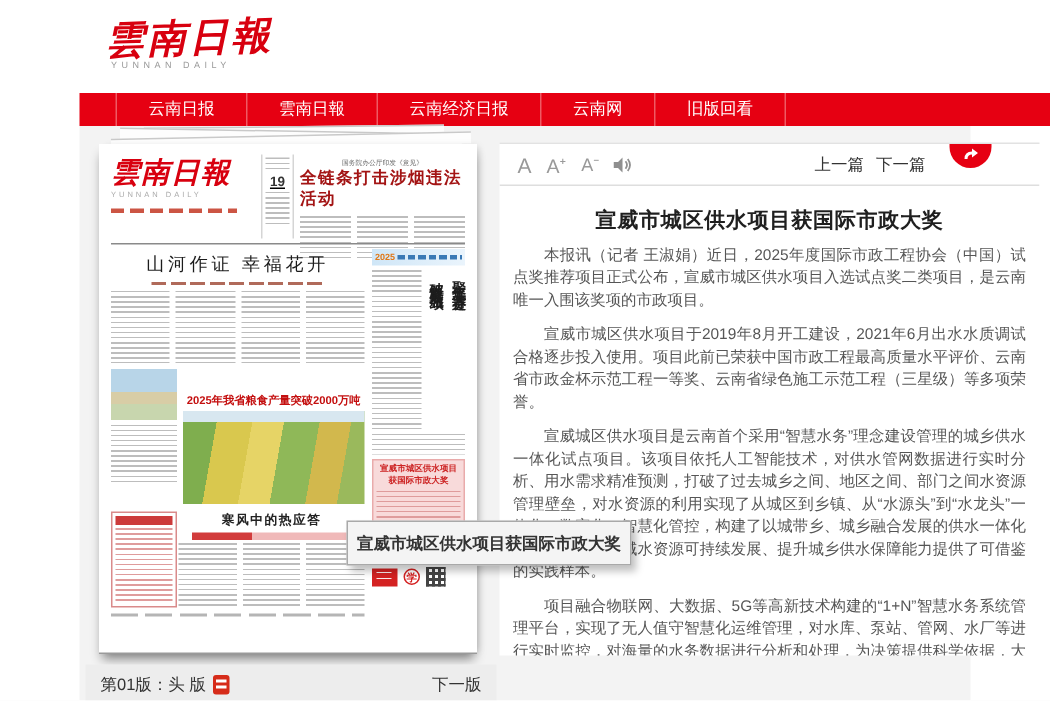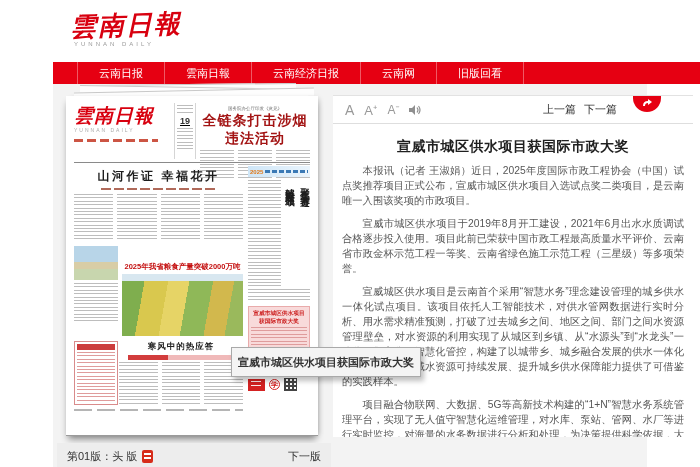--- a/index.html
+++ b/index.html
@@ -36,26 +36,26 @@
 
   .mast-row { display:flex; height:56px; gap:4px; }
   .mast-block { width:96px; }
   .mast-title { font-family:"DejaVu Serif","Liberation Serif",serif; font-style:italic; font-weight:bold; font-size:19px; color:#d8000f; letter-spacing:1px; line-height:24px; }
   .mast-sub { font-size:5px; color:#aaa; letter-spacing:2px; }
   .mast-slogan { margin-top:6px; height:3px; width:88%; background:repeating-linear-gradient(90deg,#c54 0 9px,transparent 9px 13px); }
   .datebox { width:22px; border-left:1px solid #d5d5d5; border-right:1px solid #d5d5d5; padding:2px 2px;text-decoration:underline; }
   .datebox .d19 { font-size:9px; font-weight:bold; color:#333; text-align:center; margin:2px 0; }
   .topstory { flex:1; padding-top:2px; }
   .topstory .kicker { font-size:5px; color:#666; text-align:center; transform:scale(0.9); }
-  .topstory .hl { font-size:14px; font-weight:bold; color:#a31414; text-align:center; line-height:1.25; letter-spacing:1px; margin:1px 0 3px; }
+  .topstory .hl { font-size:11px; font-weight:bold; color:#a31414; text-align:left; line-height:1.25; letter-spacing:1px; margin:1px 0 3px; }
   .paper-divider { border-top:1px solid #8a8a8a; margin:3px 0 3px; }
 
   .paper-body { display:flex; gap:5px; }
   .paper-main { flex:1; }
-  .lead-hl { font-size:12px; font-weight:bold; color:#1c1c1c; letter-spacing:2.5px; text-align:center; margin-top:2px; }
+  .lead-hl { font-size:12px; font-weight:normal; color:#1c1c1c; letter-spacing:2.5px; text-align:center; margin-top:2px; }
   .lead-sub { height:2px; width:68%; margin:3px auto 4px; background:repeating-linear-gradient(90deg,#b06a5a 0 10px,transparent 10px 13px); }
   .photo-row { display:flex; gap:4px; margin-top:4px; }
   .photo-colA { width:26%; }
   .photo-a { height:34px; background:linear-gradient(180deg,#b8d5e8 0 46%,#d8cda6 46% 68%,#c8d6ae 68% 100%); }
   .photo-colB { flex:1;margin-top:16px; }
   .ph-head { font-size:7.5px; font-weight:bold; color:#c40f0f; text-align:center; white-space:nowrap; }
   .photo-b { height:62px; margin-top:2px;
     background:
       linear-gradient(180deg,#d8e7f0 0 12%,rgba(0,0,0,0) 12%),
       linear-gradient(100deg,#7fae4e 0 18%,#d9c84e 18% 36%,#e6d466 36% 52%,#8fb858 52% 70%,#d2b84d 70% 86%,#9ab95c 86% 100%);

